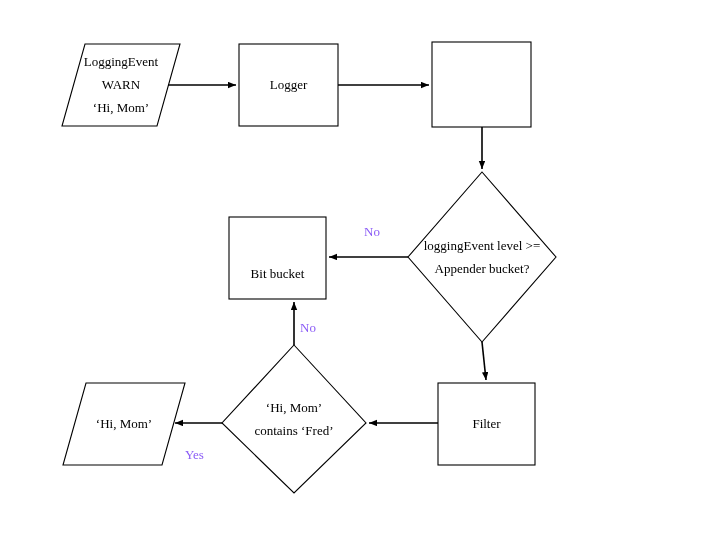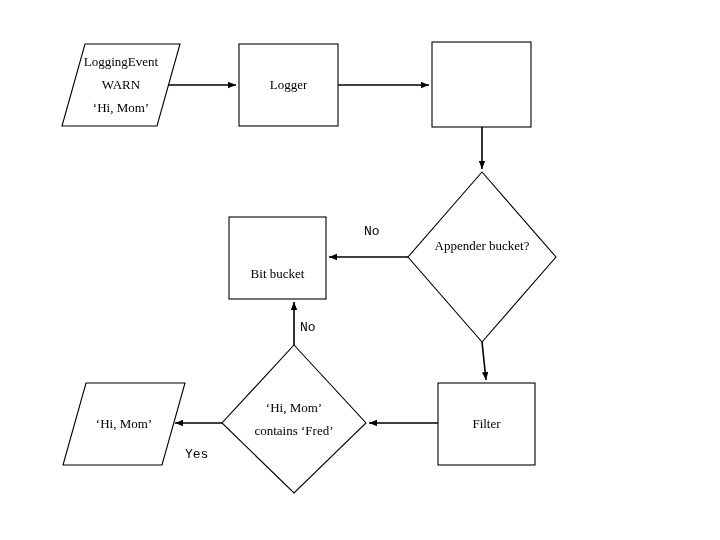--- a/index.html
+++ b/index.html
@@ -39,22 +39,22 @@
     text-align: center;
     color: #000000;
     font-family: "Liberation Serif", "DejaVu Serif", serif;
     font-size: 13px;
     line-height: 23px;
     white-space: nowrap;
     pointer-events: none;
   }
   .edge-label {
     position: absolute;
-    color: #000000;
-    font-family: Liberation Mono, monospace;
+    color: #8b5cf6;
+    font-family: Liberation Serif, serif;
     font-size: 13px;
     white-space: nowrap;
   }
 </style>
 </head>
 <body>
 
 <div id="canvas">
 
   <svg id="flow" viewBox="0 0 720 540" xmlns="http://www.w3.org/2000/svg">
@@ -102,20 +102,21 @@
     <div>WARN</div>
     <div>‘Hi, Mom’</div>
   </div>
 
   <div class="node-text" style="left:239px; top:73px; width:99px;">
     <div>Logger</div>
   </div>
 
 
   <div class="node-text" style="left:402px; top:234px; width:160px;">
+    <div>loggingEvent level &gt;=</div>
     <div>Appender bucket?</div>
   </div>
 
   <div class="node-text" style="left:229px; top:246px; width:97px;margin-top:16px;">
     <div>Bit bucket</div>
   </div>
 
   <div class="node-text" style="left:429px; top:412px; width:115px;">
     <div>Filter</div>
   </div>

